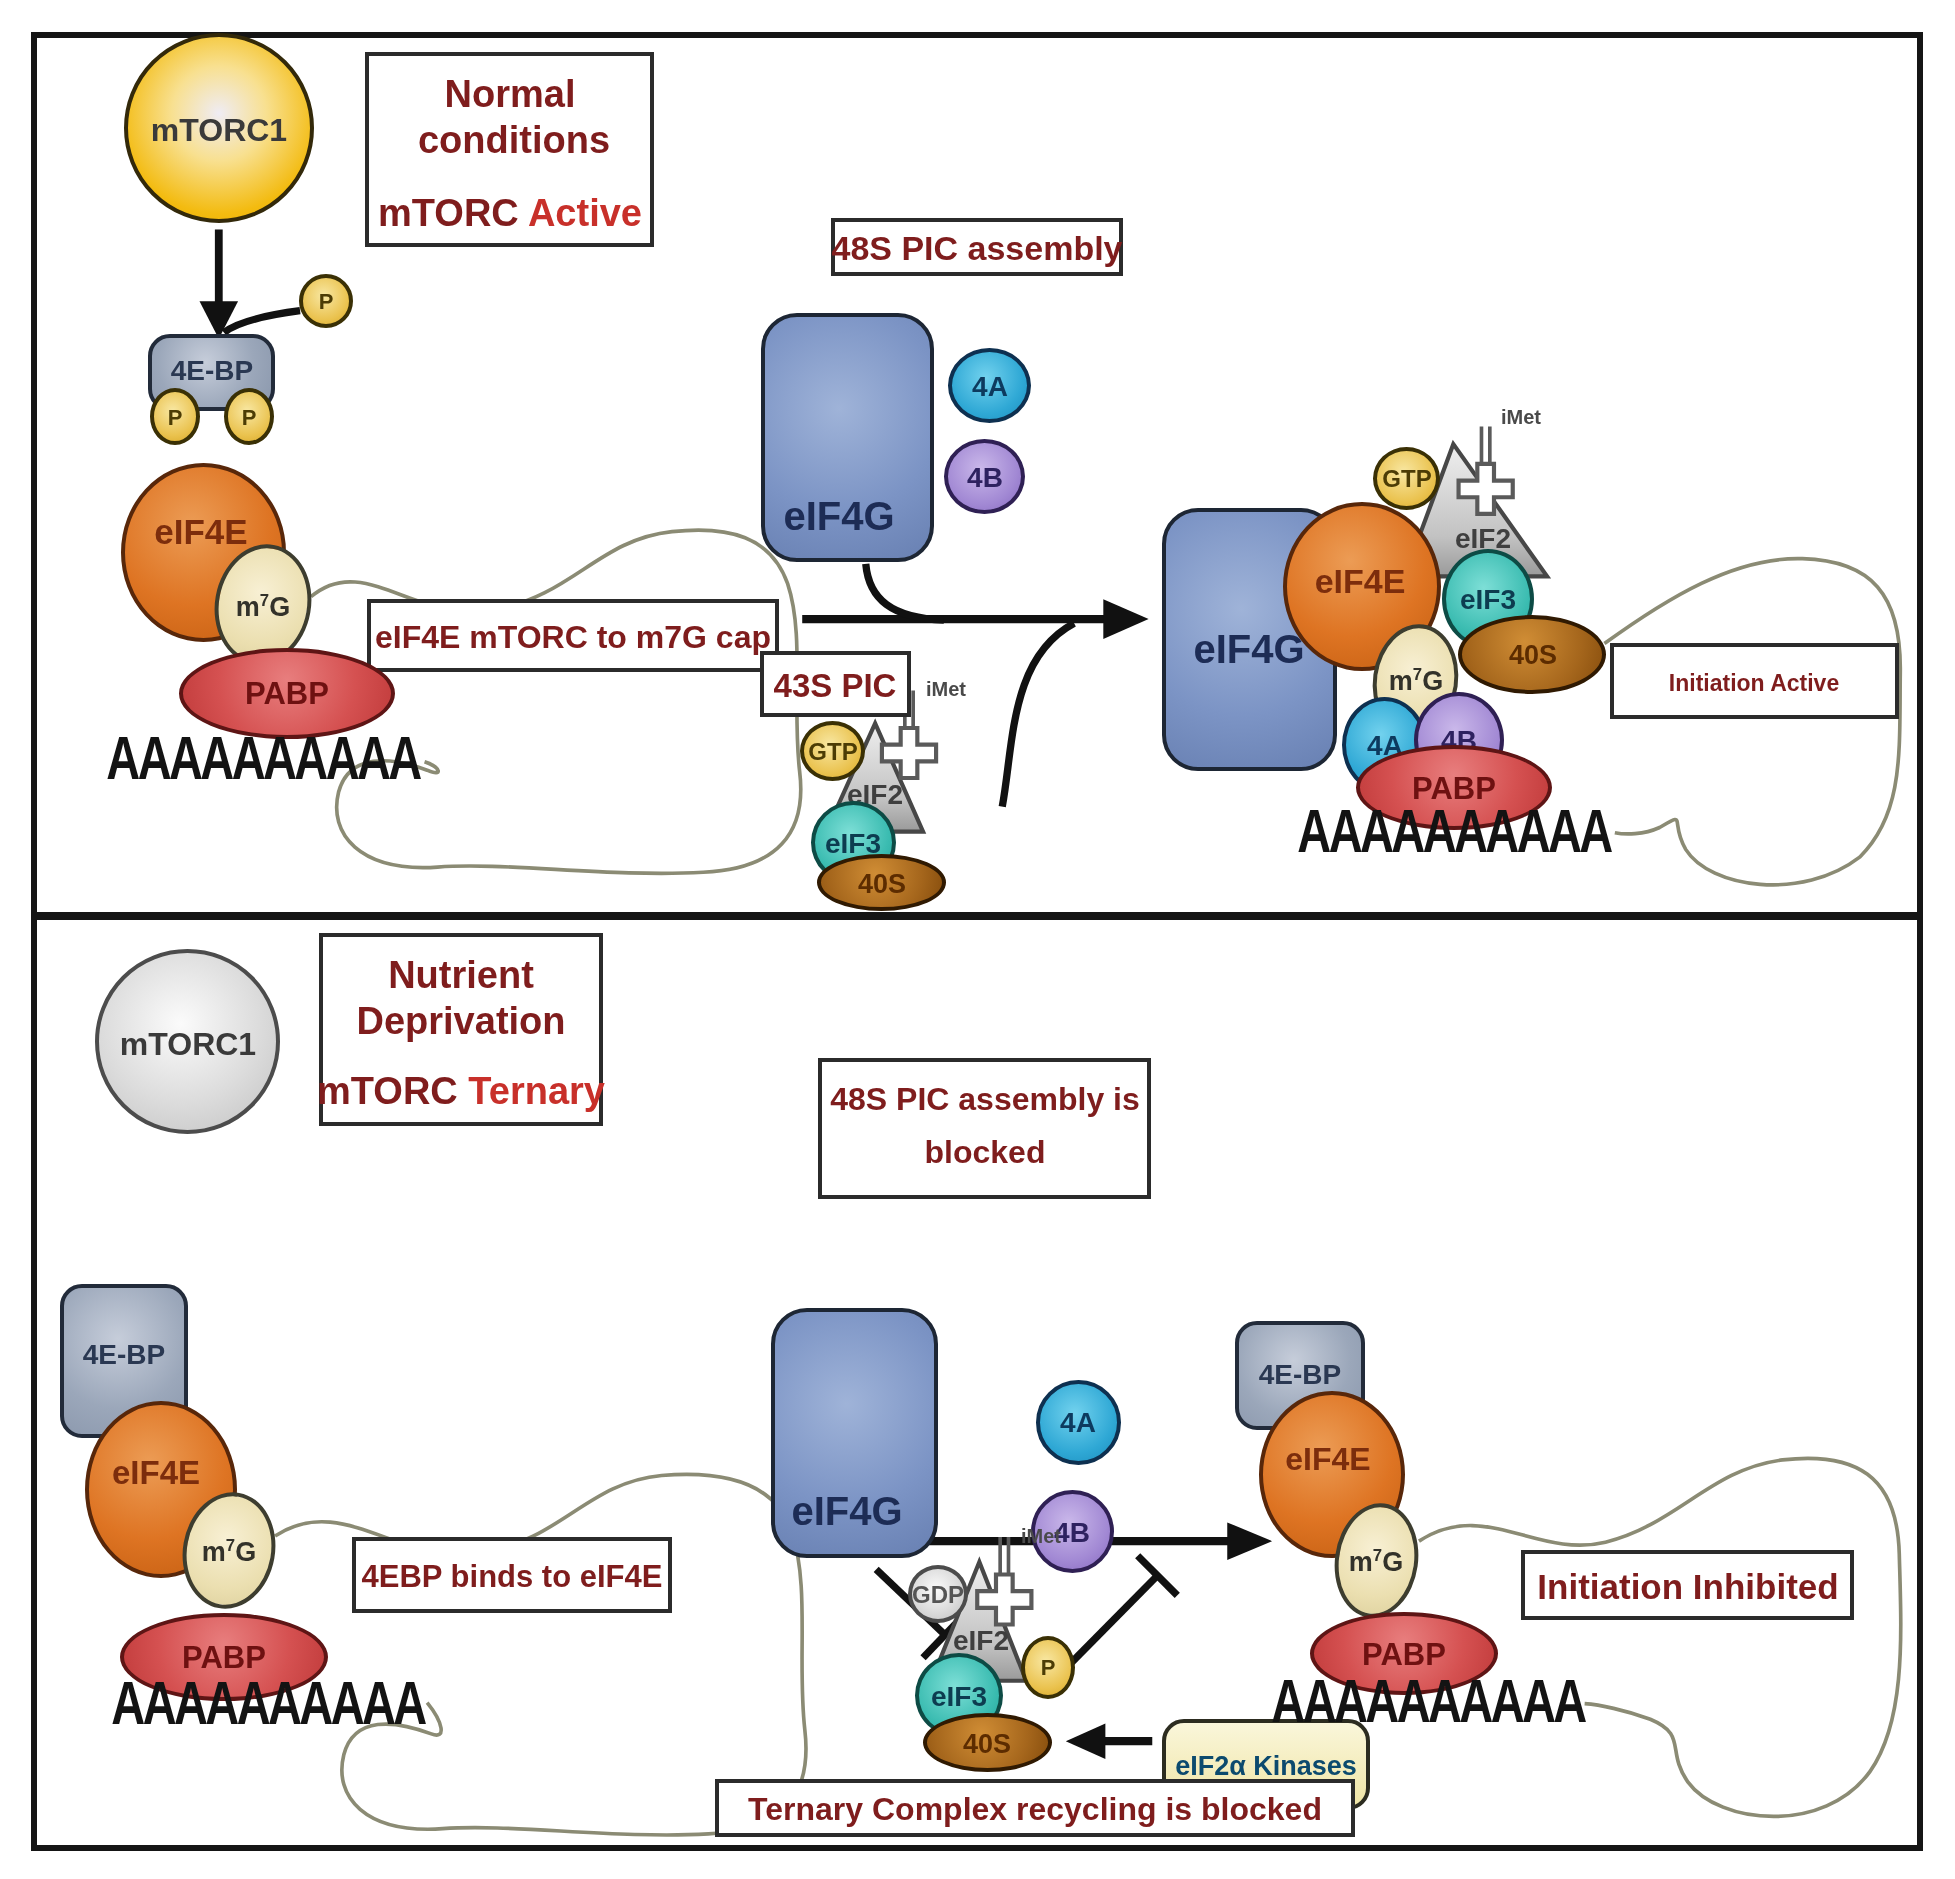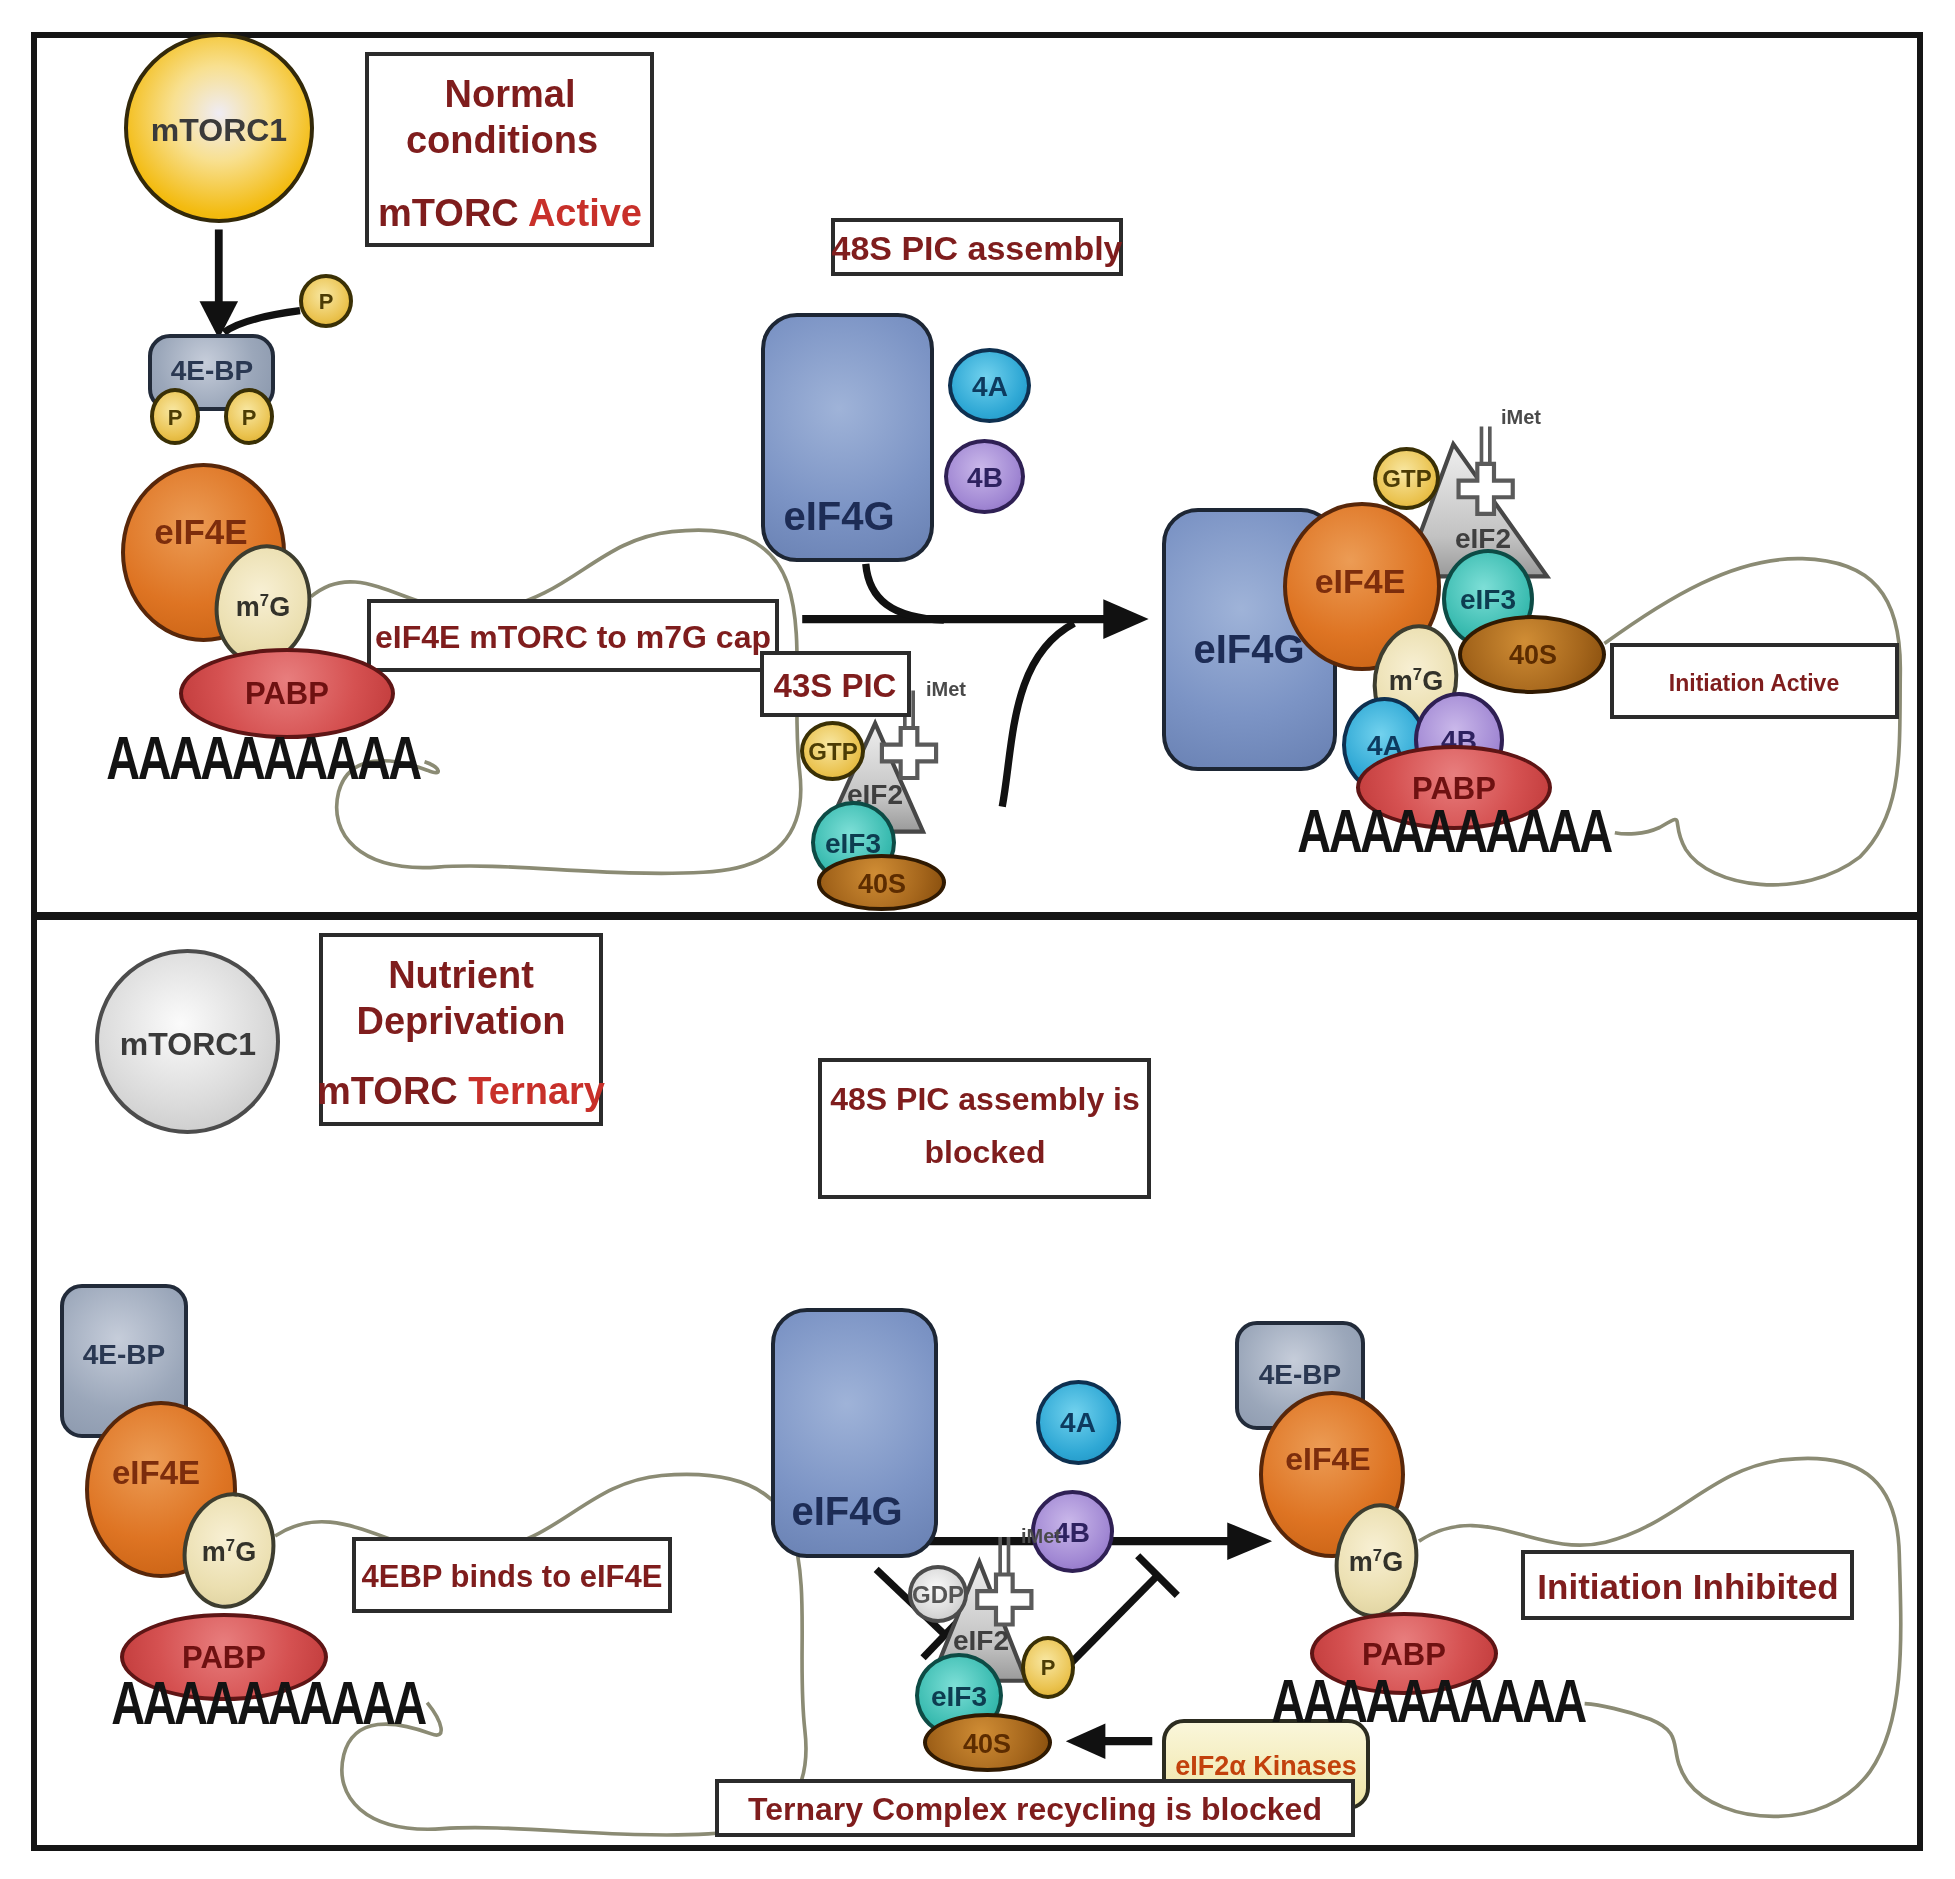--- a/index.html
+++ b/index.html
@@ -100,21 +100,21 @@
     <path d="M -8,-120 L -8,-18 M 8,-120 L 8,-18" stroke="#5a5a5a" stroke-width="7" fill="none"></path>
     <path d="M -16,-48 L 16,-48 L 16,-16 L 52,-16 L 52,16 L 16,16 L 16,48 L -16,48 L -16,16 L -52,16 L -52,-16 L -16,-16 Z" fill="#fff" stroke="#5a5a5a" stroke-width="8"></path>
   </g>
 </svg>
 
 <div class="ball gold" style="left:124px;top:33px;width:190px;height:190px;"></div>
 <div class="lbl" style="left:219px;top:130px;font-size:32px;color:#3a3a3a;">mTORC1</div>
 
 <div class="abs whitebox" style="left:365px;top:52px;width:289px;height:195px;"></div>
 <div class="lbl boxtext" style="left:510px;top:94px;font-size:38px;font-weight:600;">Normal</div>
-<div class="lbl boxtext" style="left:502px;top:140px;font-size:38px;font-weight:600;">conditions</div>
+<div class="lbl boxtext" style="left:514px;top:140px;font-size:38px;font-weight:600;">conditions</div>
 <div class="lbl" style="left:510px;top:213px;font-size:38px;">
   <span class="boxtext">mTORC </span><span class="red">Active</span>
 </div>
 
 <div class="ball goldSmall" style="left:299px;top:274px;width:54px;height:54px;"></div>
 <div class="lbl" style="left:326px;top:302px;font-size:22px;color:#4c3c05;">P</div>
 
 <div class="abs slateGray" style="left:148px;top:334px;width:127px;height:77px;"></div>
 <div class="lbl" style="left:212px;top:371px;font-size:28px;color:#2a3852;">4E-BP</div>
 <div class="ball goldSmall" style="left:150px;top:388px;width:50px;height:57px;"></div>
@@ -225,21 +225,21 @@
 <div class="lbl" style="left:938px;top:1595px;font-size:24px;color:#555555;">GDP</div>
 <div class="lbl" style="left:981px;top:1641px;font-size:28px;color:#3f3f3f;">eIF2</div>
 <div class="ball tealball" style="left:915px;top:1653px;width:88px;height:85px;"></div>
 <div class="lbl" style="left:959px;top:1697px;font-size:28px;color:#0d3c50;">eIF3</div>
 <div class="ball goldSmall" style="left:1021px;top:1636px;width:54px;height:63px;"></div>
 <div class="lbl" style="left:1048px;top:1668px;font-size:22px;color:#4c3c05;">P</div>
 <div class="ball brownball" style="left:923px;top:1713px;width:129px;height:59px;"></div>
 <div class="lbl" style="left:987px;top:1744px;font-size:27px;color:#5c2c00;">40S</div>
 
 <div class="abs kinasebox" style="left:1162px;top:1719px;width:208px;height:91px;"></div>
-<div class="lbl" style="left:1266px;top:1766px;font-size:27px;color:#c2410c;">eIF2α  Kinases</div>
+<div class="lbl" style="left:1266px;top:1766px;font-size:27px;color:#0c4a6e;">eIF2α  Kinases</div>
 
 <div class="abs whitebox" style="left:715px;top:1779px;width:640px;height:58px;"></div>
 <div class="lbl boxtext" style="left:1035px;top:1809px;font-size:32px;">Ternary Complex recycling is blocked</div>
 
 <div class="abs slateGray" style="left:1235px;top:1321px;width:130px;height:109px;"></div>
 <div class="lbl" style="left:1300px;top:1375px;font-size:28px;color:#2a3852;">4E-BP</div>
 <div class="ball orange" style="left:1259px;top:1391px;width:146px;height:167px;"></div>
 <div class="lbl" style="left:1328px;top:1459px;font-size:32px;color:#7c2d0c;">eIF4E</div>
 <div class="ball cream" style="left:1335px;top:1503px;width:83px;height:115px;transform:rotate(8deg);"></div>
 <div class="lbl" style="left:1376px;top:1562px;font-size:27px;color:#33322a;">

